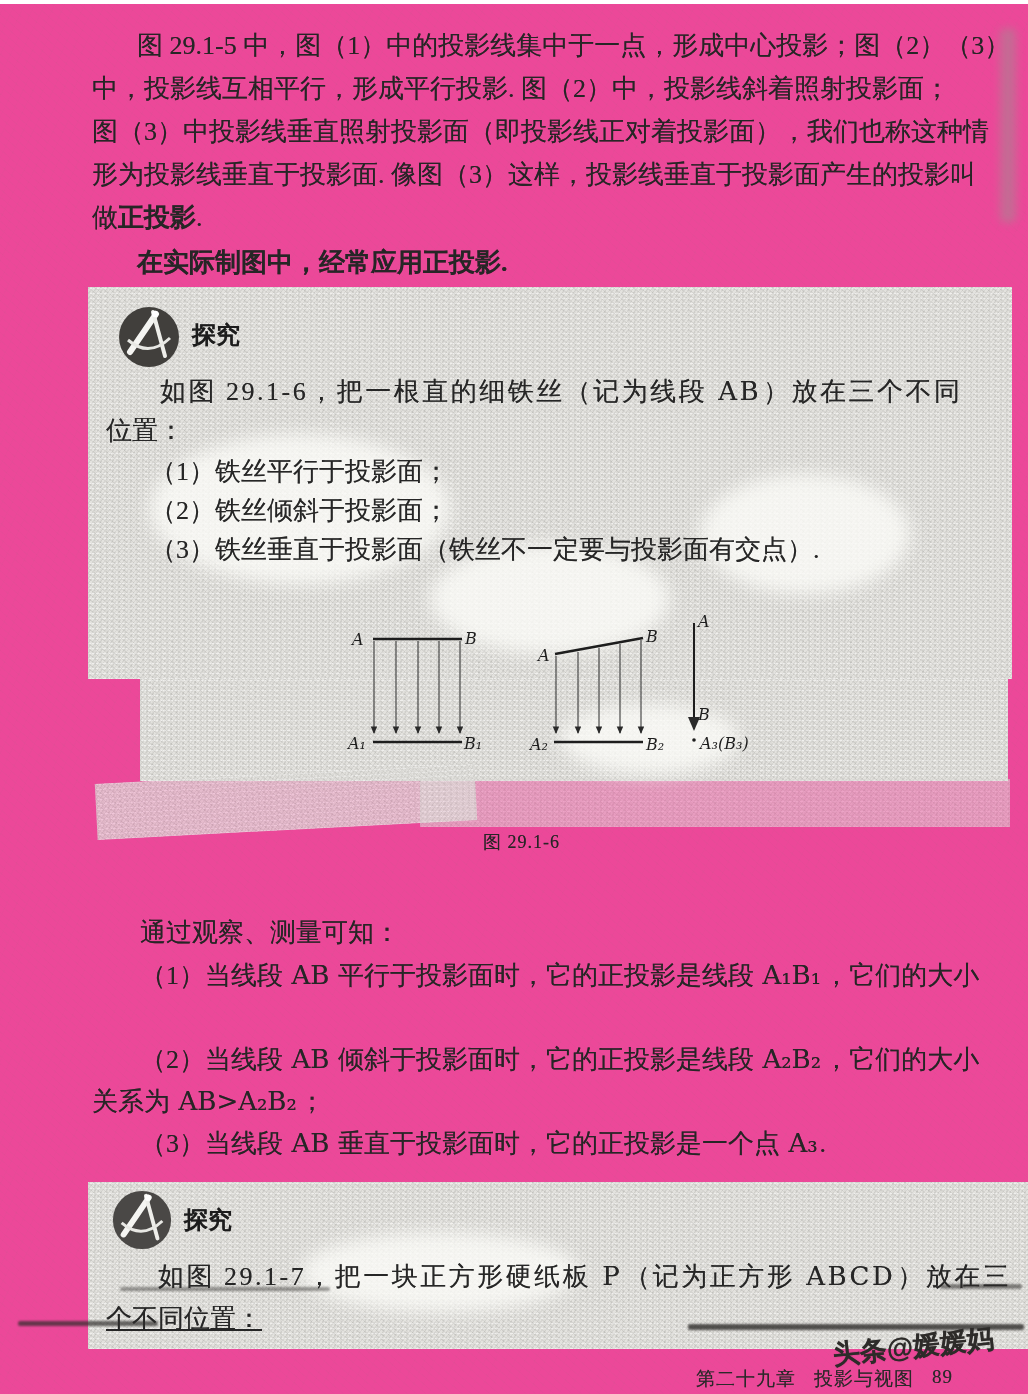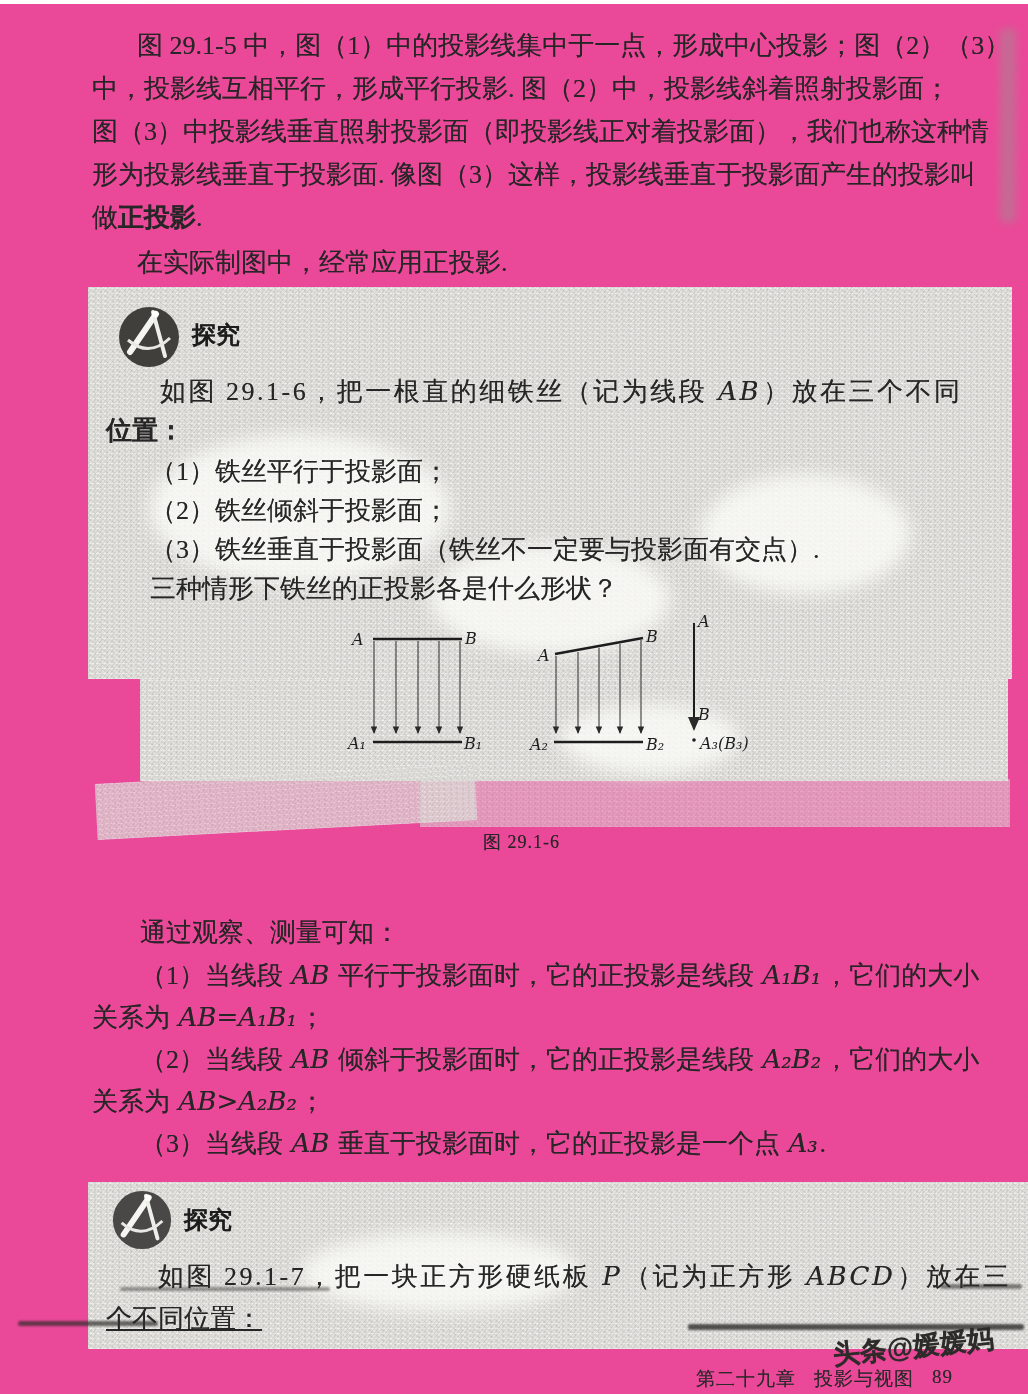--- a/index.html
+++ b/index.html
@@ -38,21 +38,21 @@
     filter:blur(4px);border-radius:6px;
   }
   .smudge{
     position:absolute;z-index:6;background:#2f2d2b;filter:blur(1px);border-radius:2px;
   }
   .ln{
     position:absolute;z-index:5;white-space:nowrap;
     font-size:26px;line-height:32px;
     text-shadow:0 0 .6px rgba(20,20,20,.55);
   }
-  .it{font-style:italic;font-family:"DejaVu Serif",serif;padding:0 2px;text-align:right;}
+  .it{font-family:"DejaVu Serif",serif;padding:0 2px;text-align:right;}
   .bd{font-weight:bold;}
   .sp{letter-spacing:2.5px;}
   .explore-head{
     position:absolute;z-index:5;
     font-family:"Liberation Sans","DejaVu Sans",sans-serif;
     font-weight:bold;font-size:24px;color:#1c1c1c;
     text-shadow:0 0 .6px rgba(20,20,20,.6);
   }
   .explore-icon{position:absolute;z-index:5;}
   .fig-caption{
@@ -95,39 +95,38 @@
   <div class="blob" style="left:560px;top:700px;width:180px;height:70px;"></div>
   <div class="blob" style="left:300px;top:1228px;width:280px;height:80px;"></div>
   <div class="streak" style="left:1000px;top:24px;width:16px;height:195px;"></div>
 
   <div class="ln" style="left:137px;top:26px;"><span>图 29.1-5 中，图（1）中的投影线集中于一点，形成中心投影；图（2）（3）</span></div>
   <div class="ln" style="left:92px;top:69px;"><span>中，投影线互相平行，形成平行投影. 图（2）中，投影线斜着照射投影面；</span></div>
   <div class="ln" style="left:92px;top:112px;"><span>图（3）中投影线垂直照射投影面（即投影线正对着投影面），我们也称这种情</span></div>
   <div class="ln" style="left:92px;top:155px;"><span>形为投影线垂直于投影面. 像图（3）这样，投影线垂直于投影面产生的投影叫</span></div>
   <div class="ln" style="left:92px;top:198px;"><span>做</span><span class="bd">正投影</span><span>.</span></div>
 
-  <div class="ln" style="left:137px;top:243px;"><span>在实际制图中，经常应用正投影.</span></div>
+  <div class="ln" style="left:137px;top:243px;font-weight:bold;"><span>在实际制图中，经常应用正投影.</span></div>
 
   <div class="explore-icon" style="left:116px;top:300px;">
     <svg width="66" height="66" viewBox="-33 -33 66 66">
       <circle r="30" fill="#413f3c"></circle>
       <path d="M-19,15 L7,-23" stroke="#f5f5f2" stroke-width="6" stroke-linecap="round"></path>
       <path d="M4,-25 L16,19" stroke="#eeeeea" stroke-width="4" stroke-linecap="round"></path>
       <path d="M-21,3 Q0,21 21,1" stroke="#e8e8e4" stroke-width="3" fill="none"></path>
       <circle cx="6" cy="-23" r="3.2" fill="#ffffff"></circle>
     </svg>
   </div>
   <div class="explore-head" style="left:192px;top:315px;">探究</div>
 
   <div class="ln sp" style="left:160px;top:371px;"><span>如图 29.1-6，把一根直的细铁丝（记为线段 </span><span class="it">AB</span><span>）放在三个不同</span></div>
-  <div class="ln" style="left:106px;top:411px;font-weight:bold;"><span>位置：</span></div>
+  <div class="ln" style="left:106px;top:411px;"><span>位置：</span></div>
   <div class="ln" style="left:150px;top:452px;"><span>（1）铁丝平行于投影面；</span></div>
   <div class="ln" style="left:150px;top:491px;"><span>（2）铁丝倾斜于投影面；</span></div>
   <div class="ln" style="left:150px;top:530px;"><span>（3）铁丝垂直于投影面（铁丝不一定要与投影面有交点）.</span></div>
-  <div class="ln" style="left:150px;top:569px;"><span>三种情形下铁丝的正投影各是什么形状？</span></div>
 
   <svg class="figure-svg" style="left:340px;top:596px;" width="440" height="172" viewBox="0 0 440 172">
     <defs>
       <marker id="ah" markerWidth="9" markerHeight="9" refX="6" refY="3" orient="auto">
         <path d="M0,0 L7,3 L0,6 Z" fill="#2a2a2a"></path>
       </marker>
     </defs>
 
     <g>
       <line x1="33" y1="39" x2="122" y2="39" stroke="#1d1d1d" stroke-width="2.6"></line>
@@ -162,21 +161,20 @@
       <circle cx="354" cy="140" r="1.8" fill="#1d1d1d"></circle>
       <text x="358" y="27">A</text>
       <text x="358" y="120">B</text>
       <text x="360" y="149">A₃(B₃)</text>
     </g>
   </svg>
   <div class="fig-caption" style="left:483px;top:826px;">图 29.1-6</div>
 
   <div class="ln" style="left:140px;top:913px;"><span>通过观察、测量可知：</span></div>
   <div class="ln" style="left:140px;top:955px;"><span>（1）当线段 </span><span class="it">AB</span><span> 平行于投影面时，它的正投影是线段 </span><span class="it">A₁B₁</span><span>，它们的大小</span></div>
-  <div class="ln" style="left:92px;top:997px;"><span>关系为 </span><span class="it">AB=A₁B₁</span><span>；</span></div>
   <div class="ln" style="left:140px;top:1039px;"><span>（2）当线段 </span><span class="it">AB</span><span> 倾斜于投影面时，它的正投影是线段 </span><span class="it">A₂B₂</span><span>，它们的大小</span></div>
   <div class="ln" style="left:92px;top:1081px;"><span>关系为 </span><span class="it">AB&gt;A₂B₂</span><span>；</span></div>
   <div class="ln" style="left:140px;top:1123px;"><span>（3）当线段 </span><span class="it">AB</span><span> 垂直于投影面时，它的正投影是一个点 </span><span class="it">A₃</span><span>.</span></div>
 
   <div class="explore-icon" style="left:110px;top:1184px;">
     <svg width="64" height="64" viewBox="-33 -33 66 66">
       <circle r="30" fill="#4a4846"></circle>
       <path d="M-19,15 L7,-23" stroke="#f5f5f2" stroke-width="6" stroke-linecap="round"></path>
       <path d="M4,-25 L16,19" stroke="#eeeeea" stroke-width="4" stroke-linecap="round"></path>
       <path d="M-21,3 Q0,21 21,1" stroke="#e8e8e4" stroke-width="3" fill="none"></path>

